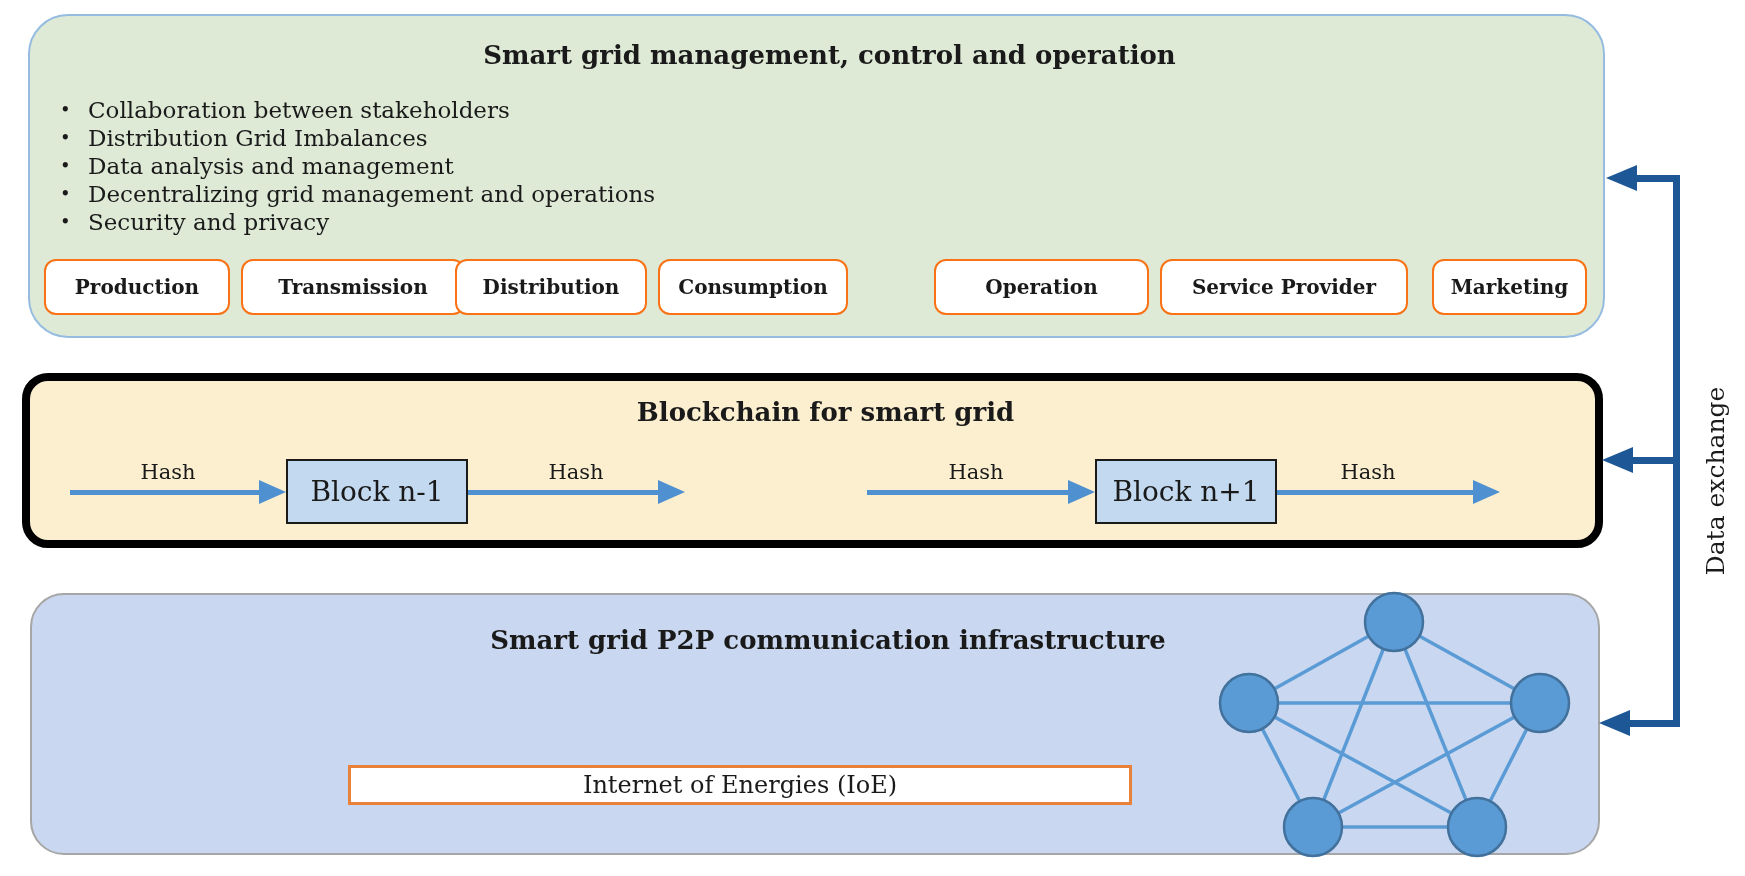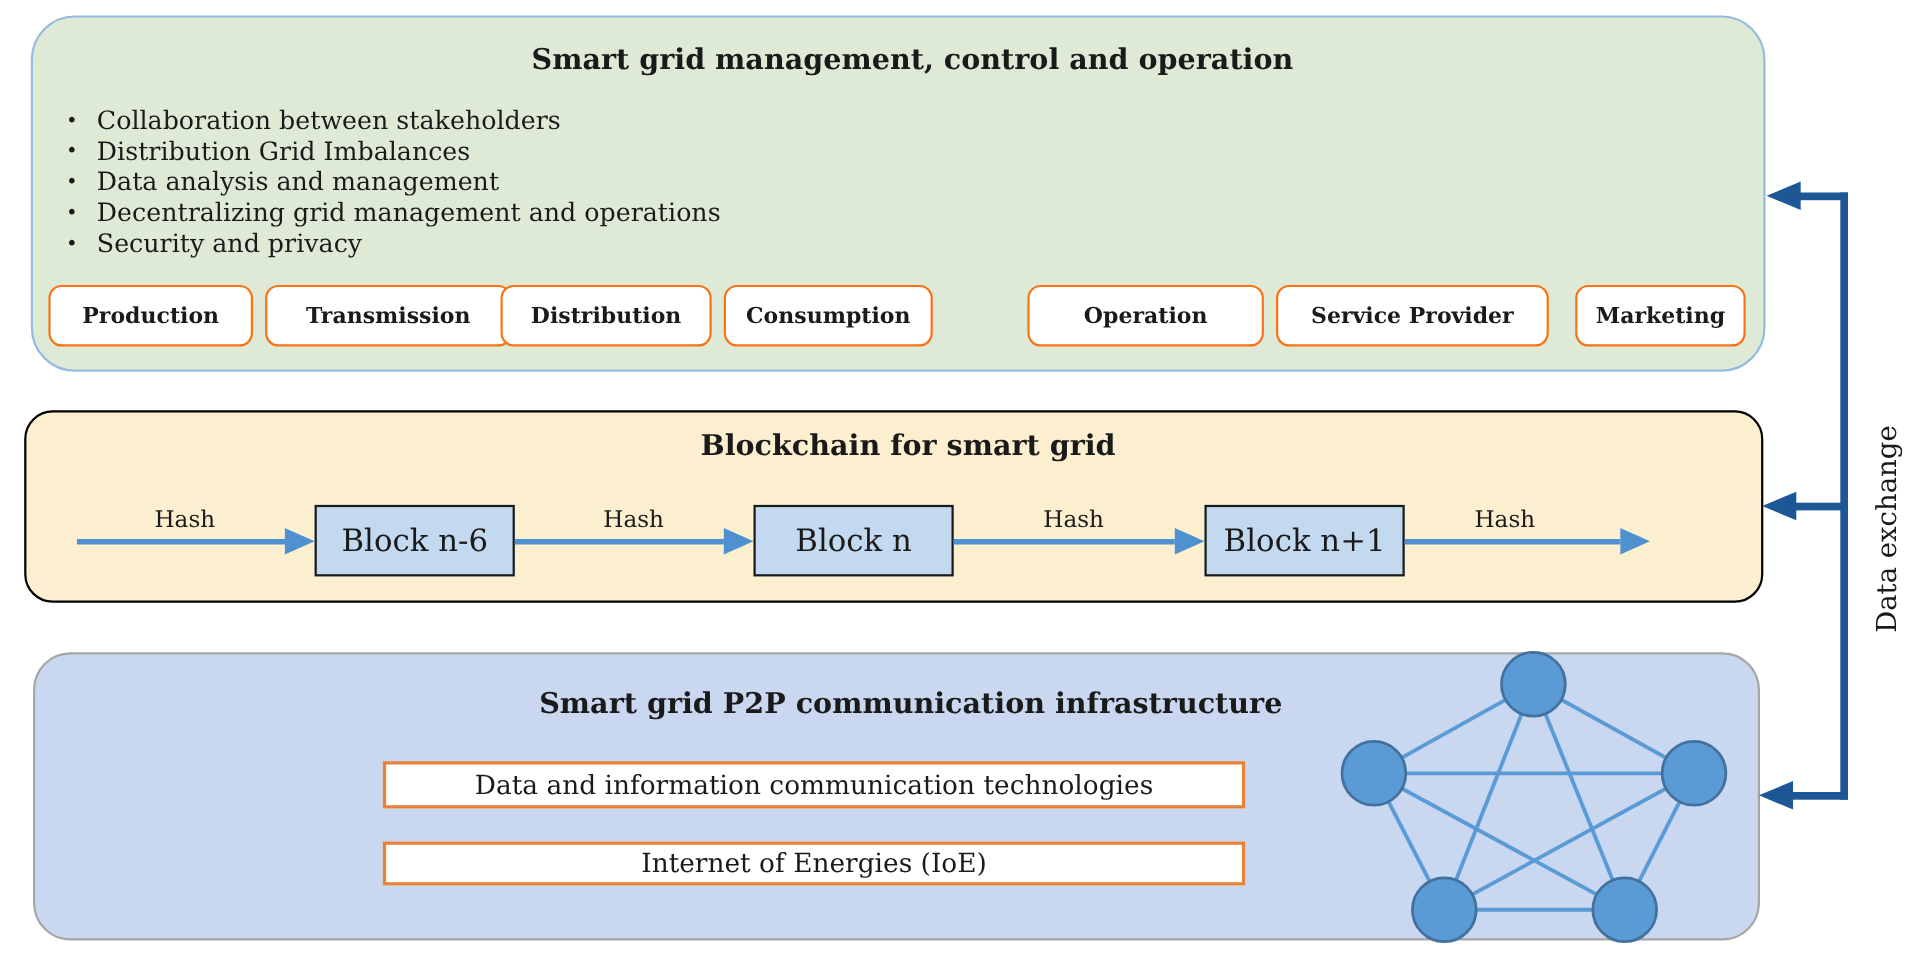--- a/index.html
+++ b/index.html
@@ -12,21 +12,21 @@
               border:2px solid #95BCE0;border-radius:40px;}
   .bullets{position:absolute;left:30px;top:80px;font-size:23px;}
   .bullet-line{display:flex;height:28px;line-height:28px;}
   .bullet-dot{width:16px;font-size:18px;}
   .bullet-text{padding-left:12px;}
   .domain-btn{position:absolute;height:56px;background:#ffffff;border:2px solid #f97316;
               border-radius:12px;box-sizing:border-box;display:flex;align-items:center;
               justify-content:center;font-weight:bold;font-size:20px;}
   
   #bc-panel{left:22px;top:373px;width:1581px;height:175px;background:#FCEFD0;
-            border:2px solid #000000;border-radius:26px;}
+            border:8px solid #000000;border-radius:26px;}
   .block{position:absolute;top:459px;width:182px;height:65px;background:#C3D9EF;
          border:2px solid #1a1a1a;box-sizing:border-box;display:flex;align-items:center;
          justify-content:center;font-size:28px;}
   .hash-line{position:absolute;top:490px;height:5px;background:#4F90D1;}
   .hash-head{position:absolute;top:480px;width:0;height:0;border-top:12px solid transparent;
              border-bottom:12px solid transparent;border-left:27px solid #4F90D1;}
   .hash-label{position:absolute;top:458px;width:120px;height:28px;text-align:center;
               font-size:21px;line-height:28px;}
   
   #p2p-panel{left:30px;top:593px;width:1570px;height:262px;background:#C9D8F0;
@@ -77,41 +77,39 @@
     <div class="domain-btn" style="left:628px;top:243px;width:190px;">Consumption</div>
     <div class="domain-btn" style="left:904px;top:243px;width:215px;">Operation</div>
     <div class="domain-btn" style="left:1130px;top:243px;width:248px;">Service Provider</div>
     <div class="domain-btn" style="left:1402px;top:243px;width:155px;">Marketing</div>
   </div>
 
   <div id="bc-panel" class="panel">
     <div class="panel-title" style="top:16px;">Blockchain for smart grid</div>
   </div>
 
-  <div class="block" style="left:286px;">Block n-6</div>
-  <div class="block" style="left:685px;">Block n</div>
+  <div class="block" style="left:286px;">Block n-1</div>
   <div class="block" style="left:1095px;">Block n+1</div>
 
   <div class="hash-line" style="left:70px;width:189px;"></div>
   <div class="hash-head" style="left:259px;"></div>
   <div class="hash-line" style="left:468px;width:190px;"></div>
   <div class="hash-head" style="left:658px;"></div>
   <div class="hash-line" style="left:867px;width:201px;"></div>
   <div class="hash-head" style="left:1068px;"></div>
   <div class="hash-line" style="left:1277px;width:196px;"></div>
   <div class="hash-head" style="left:1473px;"></div>
 
   <div class="hash-label" style="left:108px;">Hash</div>
   <div class="hash-label" style="left:516px;">Hash</div>
   <div class="hash-label" style="left:916px;">Hash</div>
   <div class="hash-label" style="left:1308px;">Hash</div>
 
   <div id="p2p-panel" class="panel">
     <div class="panel-title" style="top:30px;">Smart grid P2P communication infrastructure</div>
-    <div class="layer-box" style="top:97px;height:43px;">Data and information communication technologies</div>
     <div class="layer-box" style="top:170px;height:40px;">Internet of Energies (IoE)</div>
   </div>
 
   <svg id="mesh" width="370" height="290" viewBox="0 0 370 290">
     <g stroke="#5B9BD5" stroke-width="3.5">
       <line x1="184" y1="42" x2="39" y2="123"></line>
       <line x1="184" y1="42" x2="330" y2="123"></line>
       <line x1="184" y1="42" x2="103" y2="247"></line>
       <line x1="184" y1="42" x2="267" y2="247"></line>
       <line x1="39" y1="123" x2="330" y2="123"></line>

